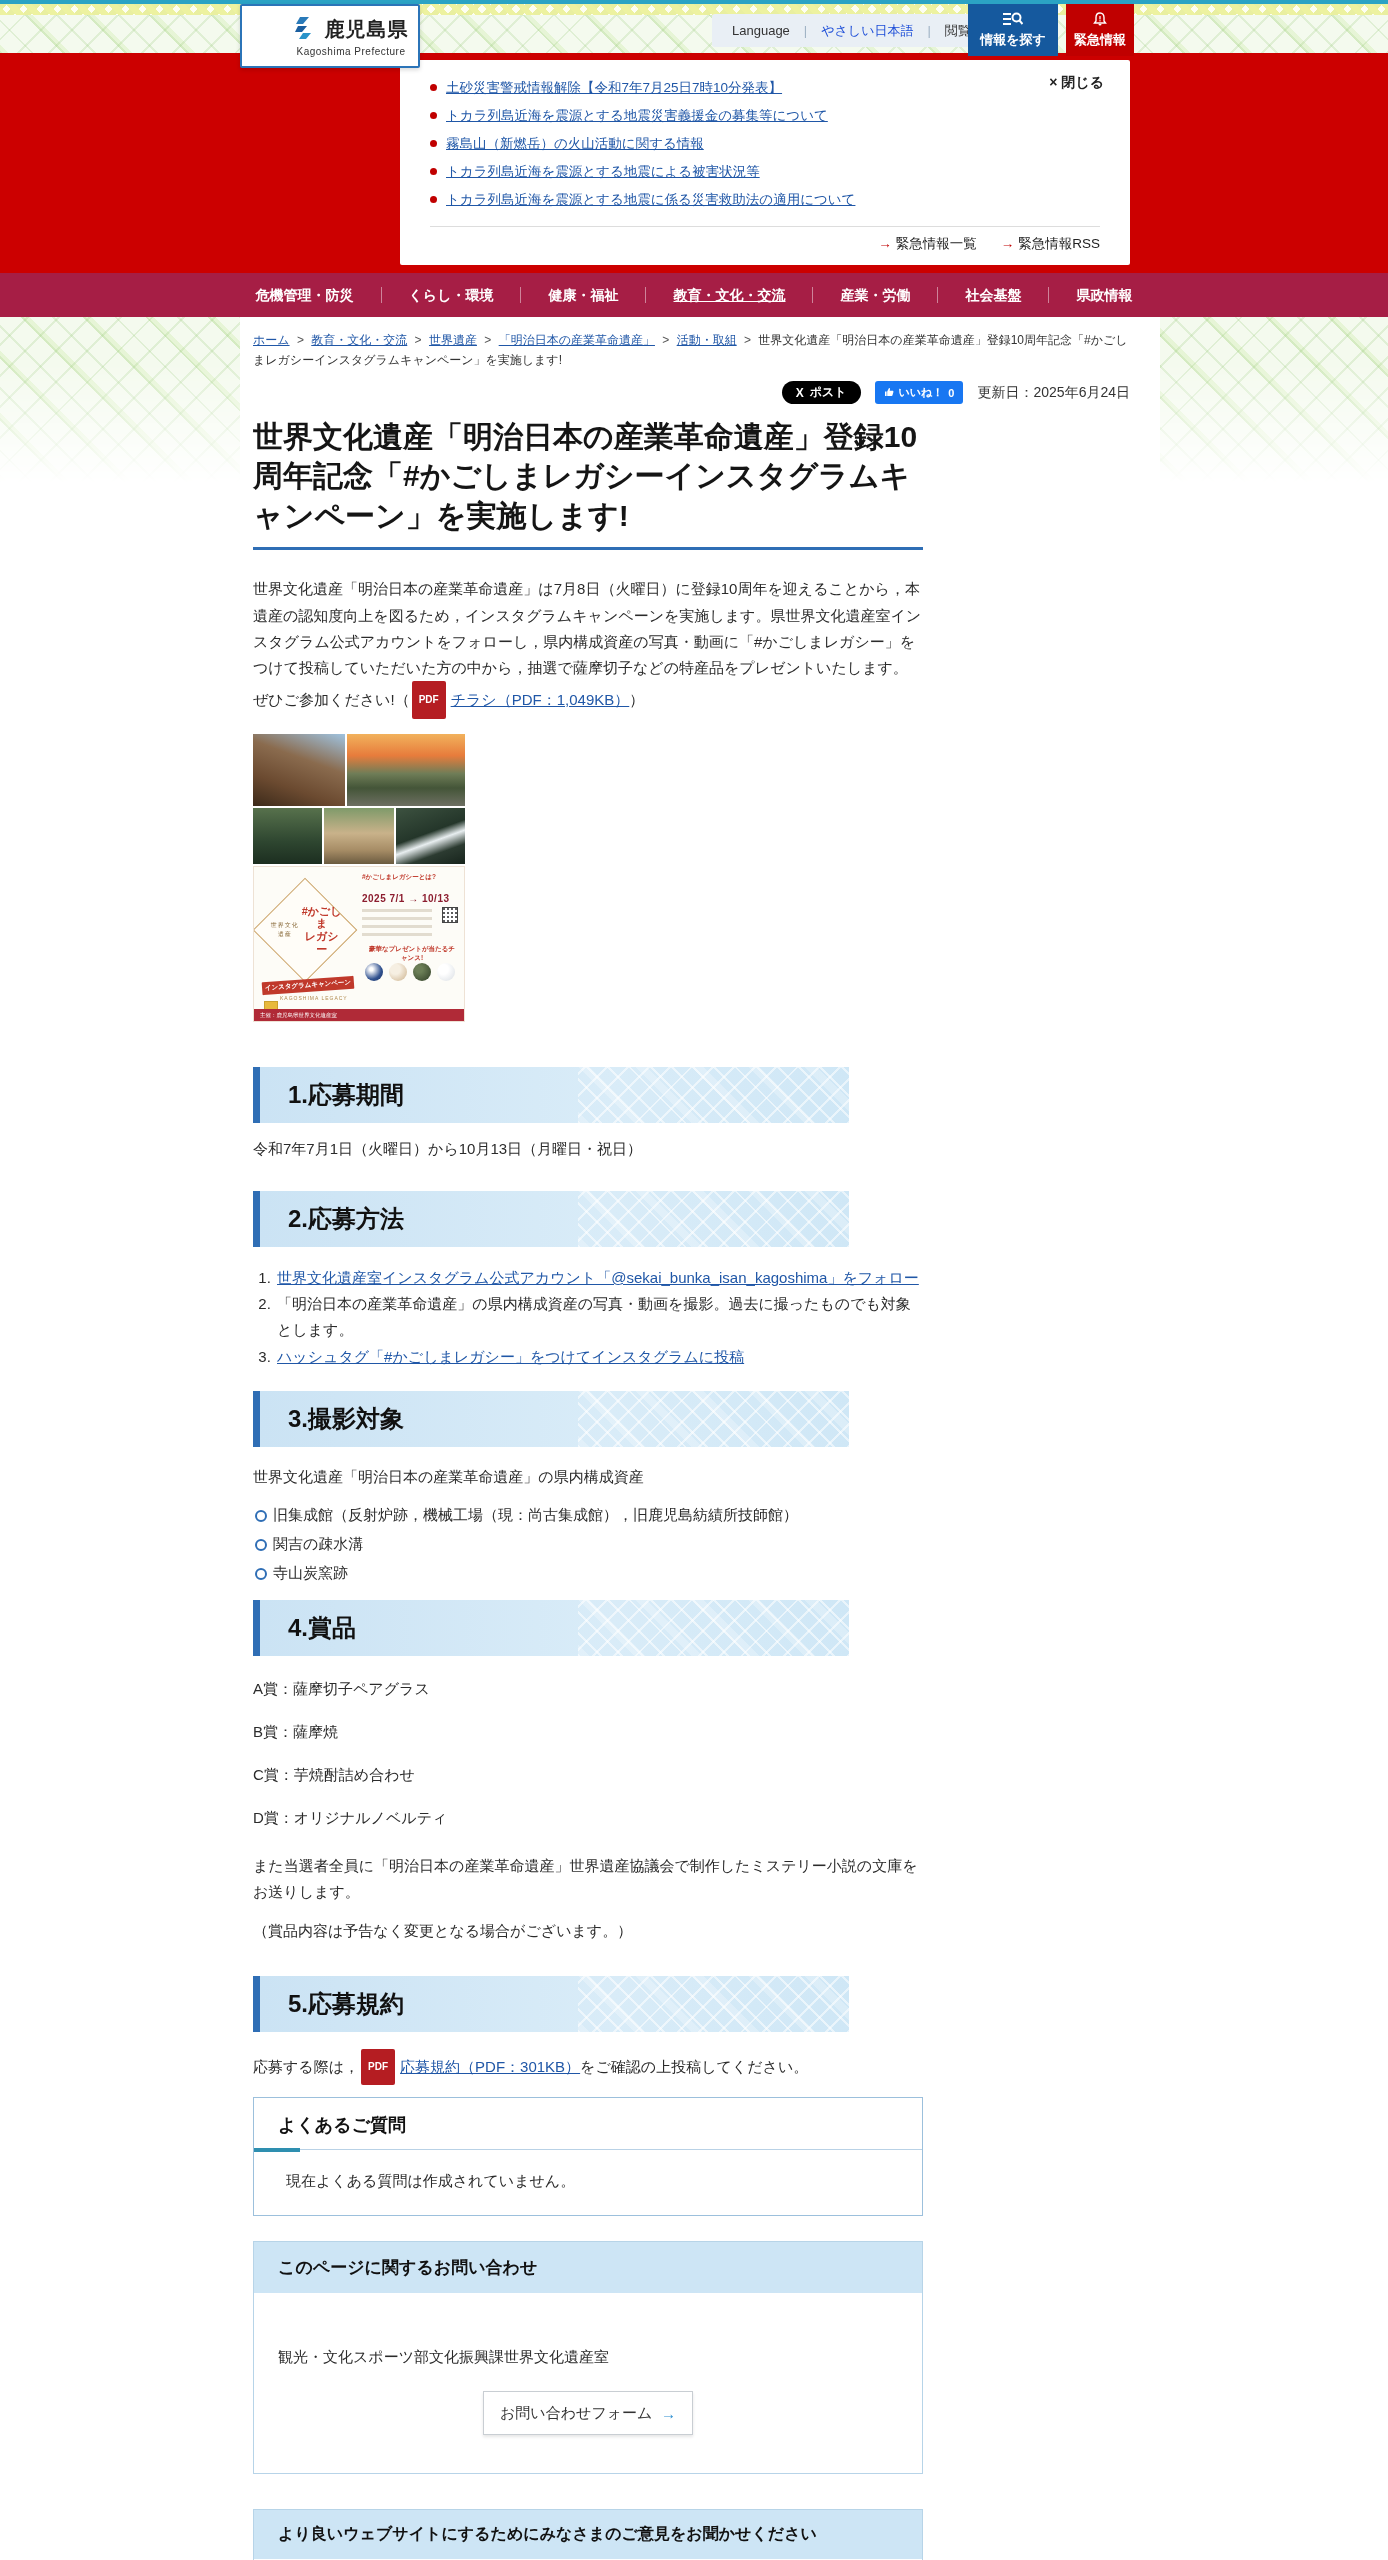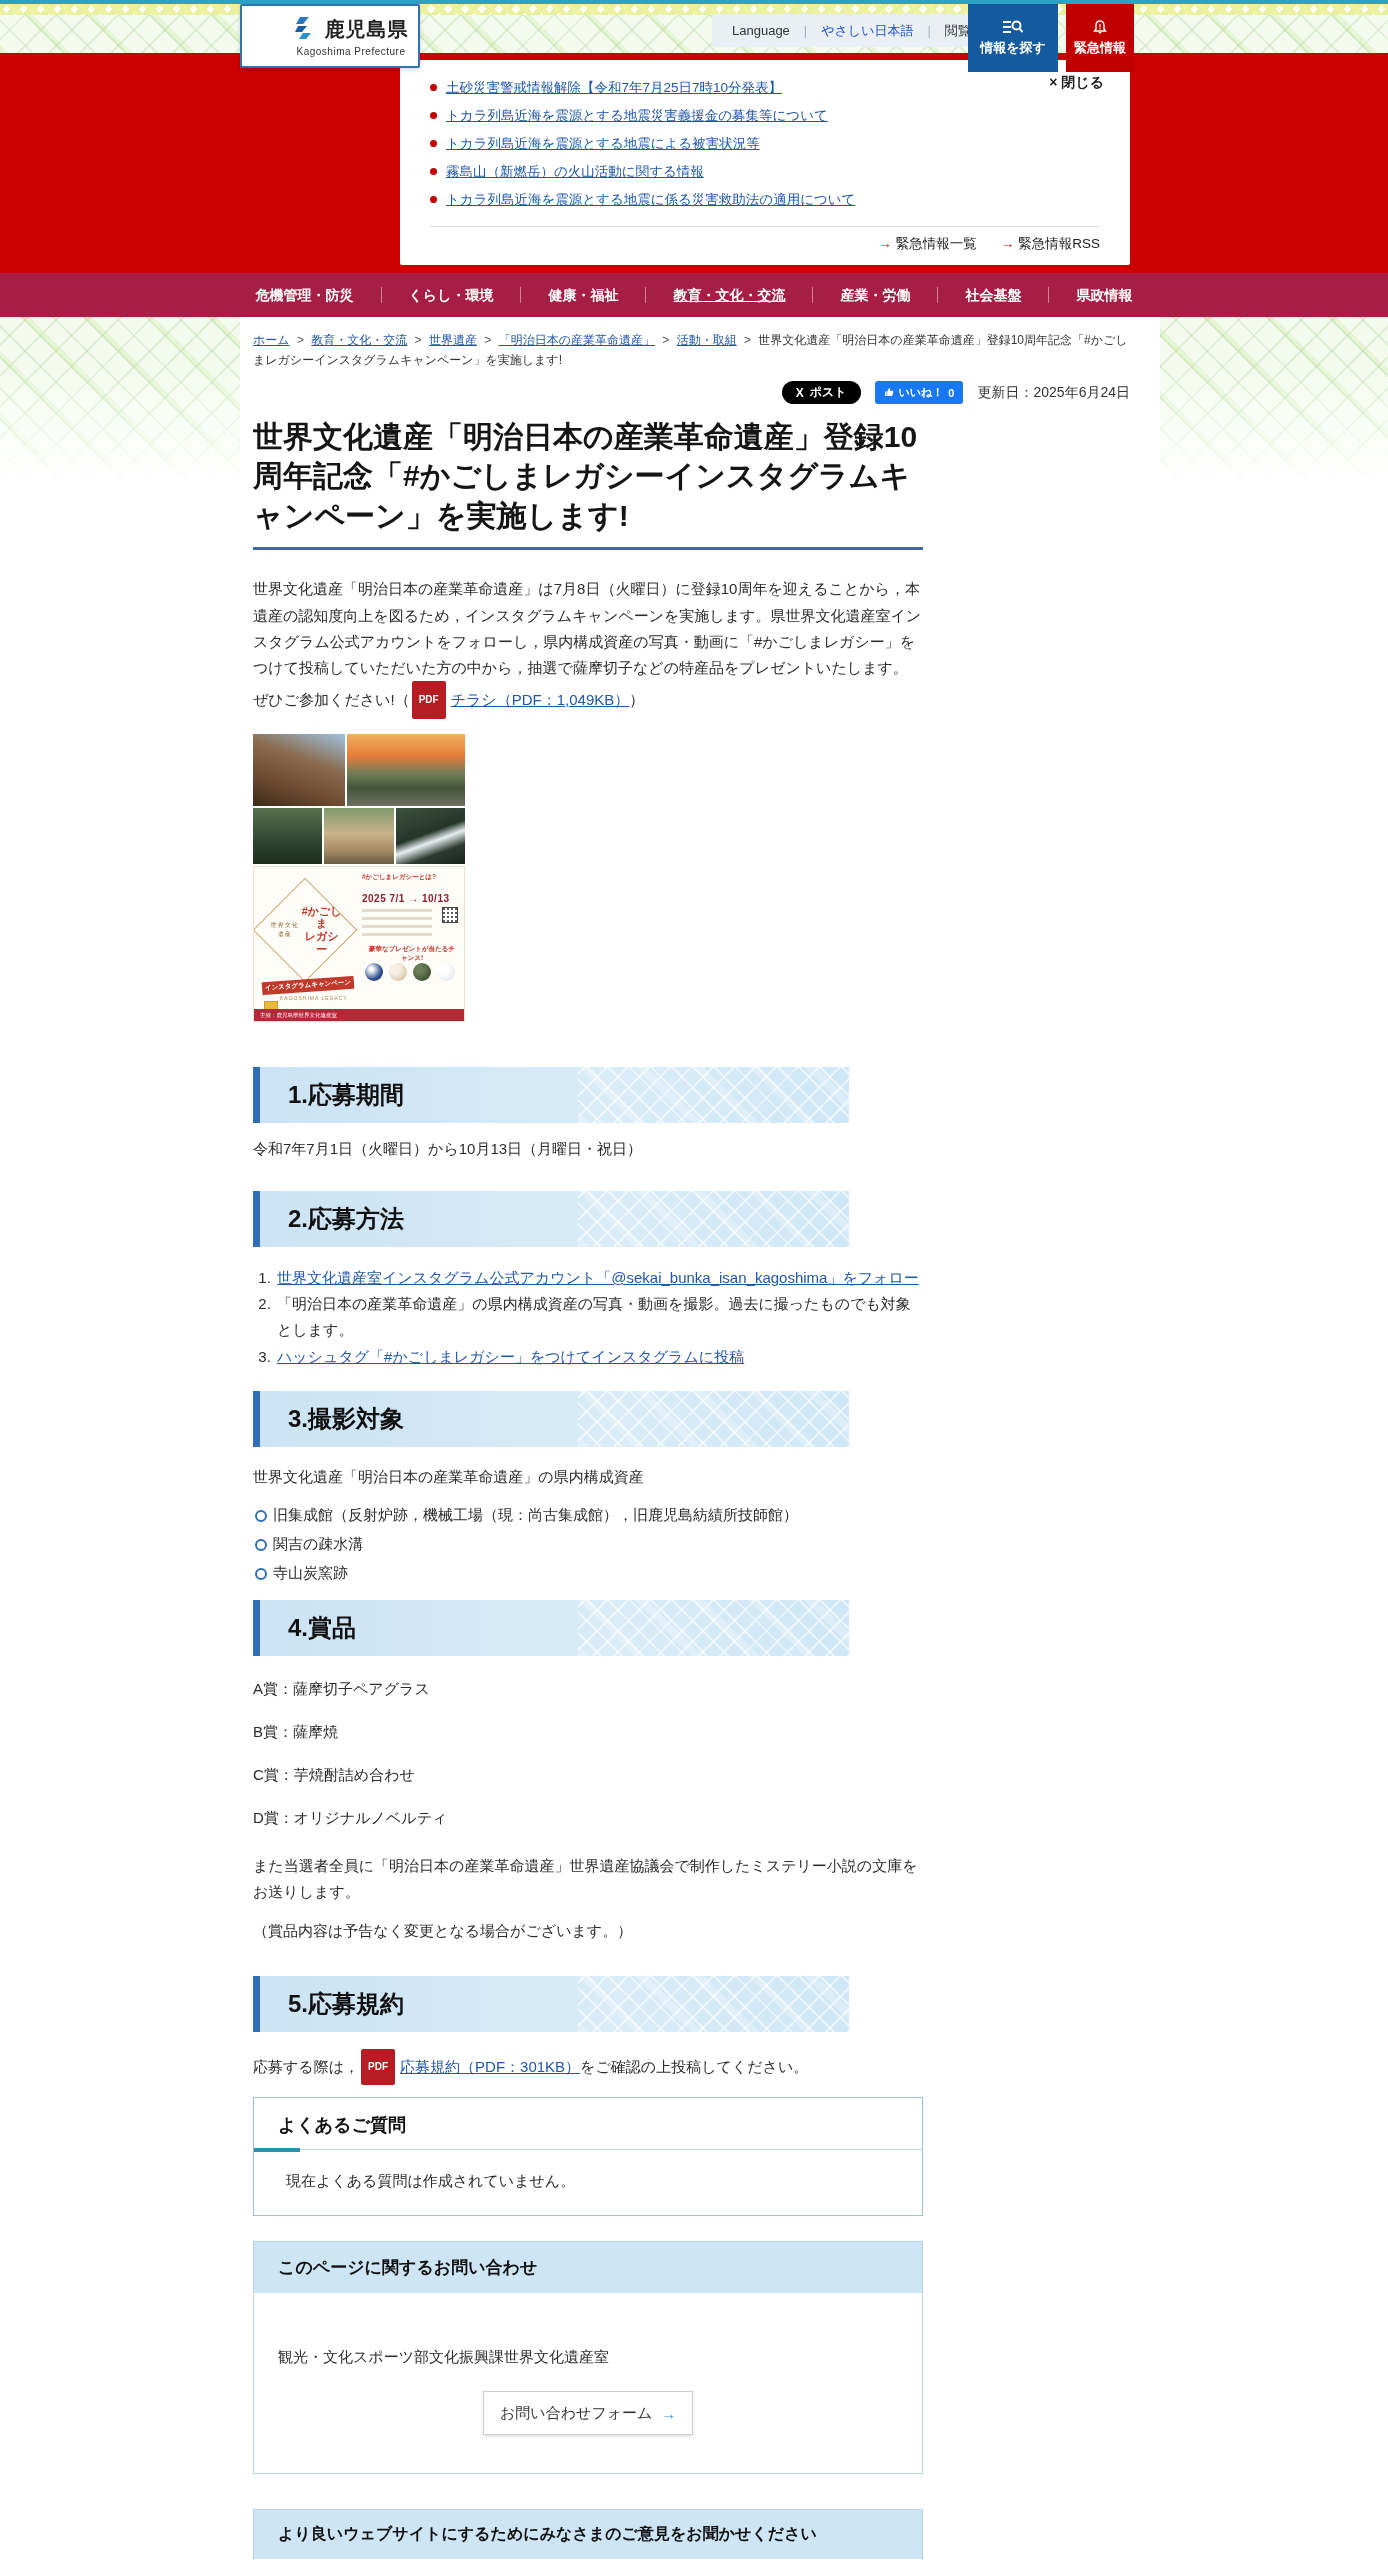--- a/index.html
+++ b/index.html
@@ -36,21 +36,21 @@
   }
   .logo-row { display:flex; align-items:center; gap:5px; }
   .logo-ja { font-size:20px; font-weight:bold; color:#222; letter-spacing:1px; }
   .logo-en { font-size:10px; color:#333; letter-spacing:.5px; }
   .utility-pill {
     position:absolute; left:712px; top:10px; height:33px; background:#e9eff5; border-radius:3px;
     display:flex; align-items:center; padding:0 20px; font-size:13px; color:#333; gap:14px;
   }
   .utility-pill .sep { color:#9fb2c4; }
   .hdr-btn {
-    position:absolute; top:0; height:68px; color:#fff; text-align:center;
+    position:absolute; top:0; height:52px; color:#fff; text-align:center;
     display:flex; flex-direction:column; align-items:center; justify-content:center; gap:2px;
     font-size:13px; font-weight:bold; cursor:pointer;
   }
   .btn-search { left:968px; width:90px; background:#15599e; }
   .btn-emergency { left:1066px; width:68px; background:#c00000;text-align:center; }
 
   
   .red-band { position:relative; background:#cc0000; padding:7px 0 8px 0; z-index:2; }
   .em-panel {
     margin-left:400px; width:730px; background:#fff; border-radius:2px;
@@ -299,22 +299,22 @@
 
 <div class="red-band">
   <div class="em-panel">
     <div class="em-close">
       <span>×</span>
       <span>閉じる</span>
     </div>
     <ul class="em-list">
       <li><a>土砂災害警戒情報解除【令和7年7月25日7時10分発表】</a></li>
       <li><a>トカラ列島近海を震源とする地震災害義援金の募集等について</a></li>
+      <li><a>霧島山（新燃岳）の火山活動に関する情報</a></li>
       <li><a>トカラ列島近海を震源とする地震による被害状況等</a></li>
-      <li><a>霧島山（新燃岳）の火山活動に関する情報</a></li>
       <li><a>トカラ列島近海を震源とする地震に係る災害救助法の適用について</a></li>
     </ul>
     <hr class="em-divider">
     <div class="em-footer">
       <a>
         <span class="arrow">→</span><span>緊急情報一覧</span>
       </a>
       <a>
         <span class="arrow">→</span><span>緊急情報RSS</span>
       </a>

